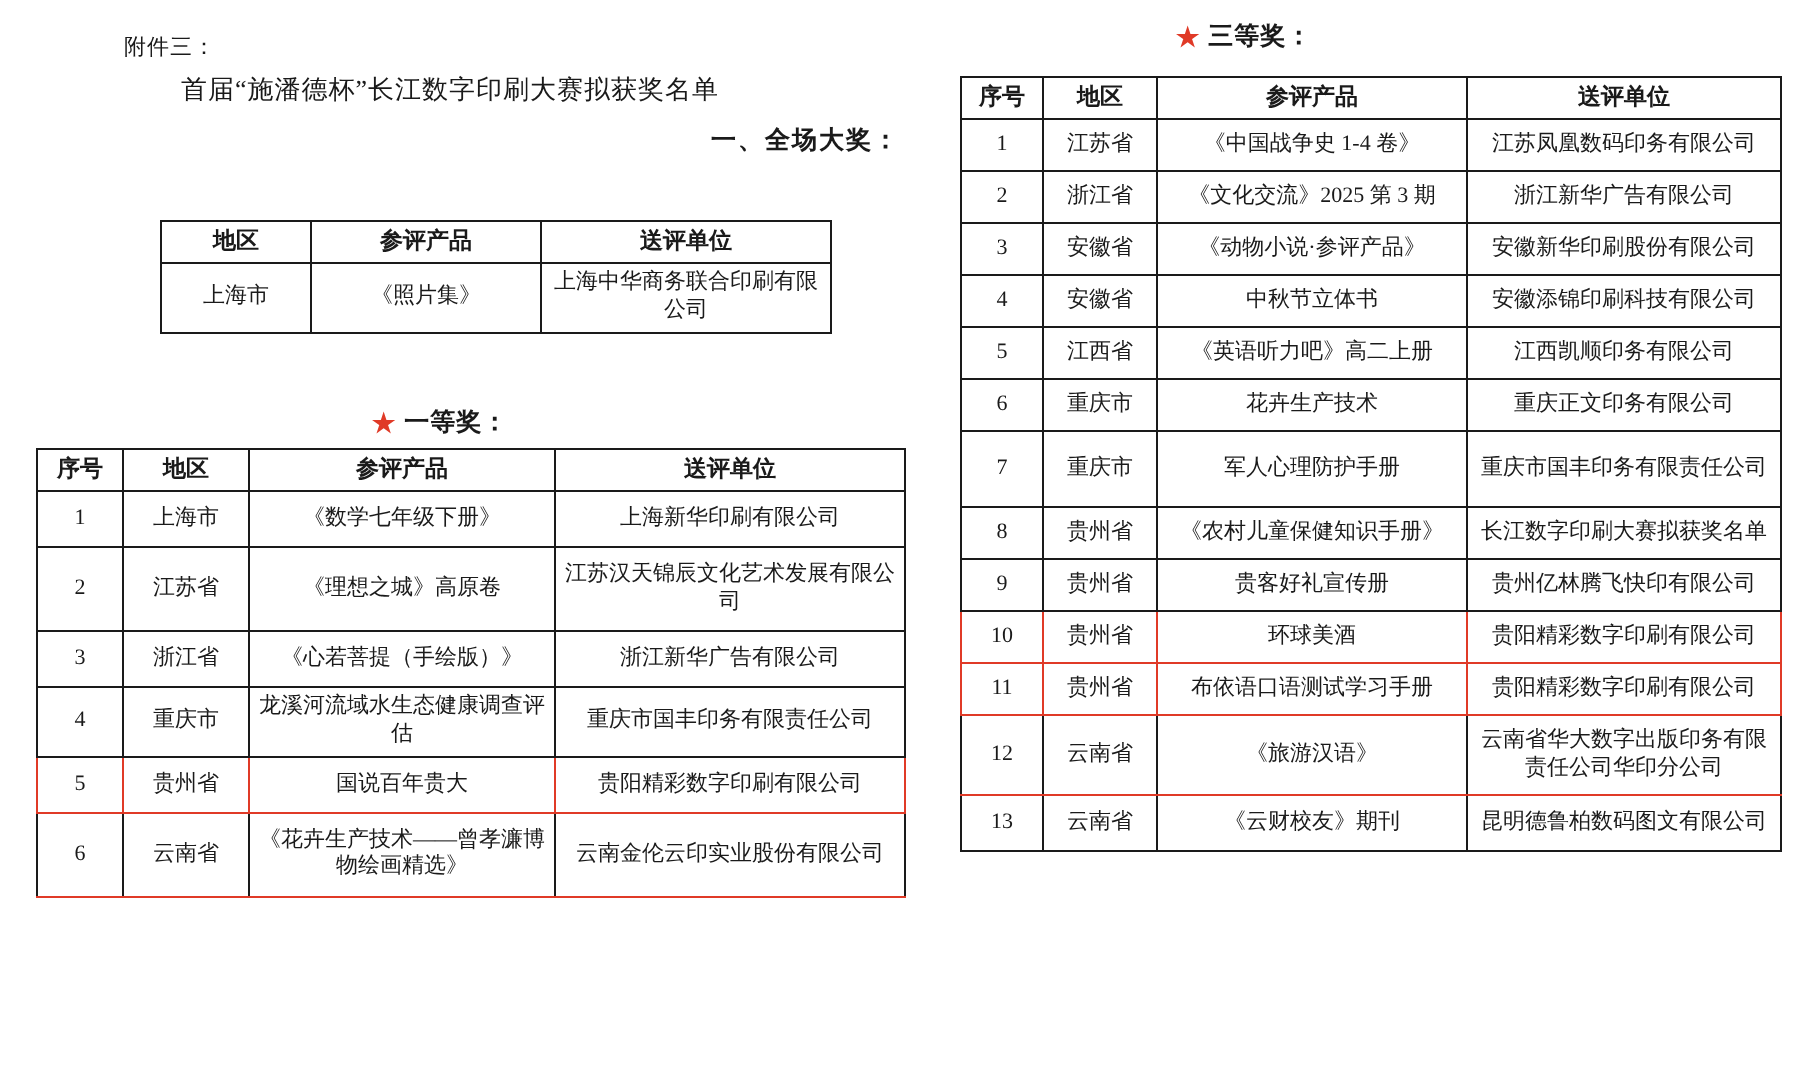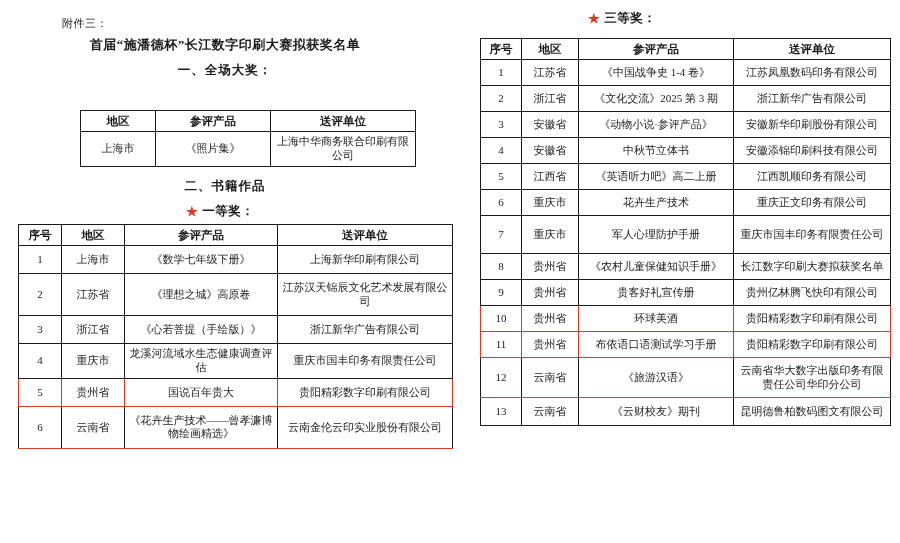--- a/index.html
+++ b/index.html
@@ -41,25 +41,25 @@
     font-size: 11px;
     letter-spacing: 0.5px;
   }
   .doc-title {
     position: absolute;
     left: 0;
     top: 36px;
     width: 450px;
     text-align: center;
     font-size: 13px;
-    font-weight: bold;
+    font-weight: normal;
     letter-spacing: 0.5px;
   }
   .section-heading {
-    text-align: center;
+    text-align: right;
     font-size: 12.5px;
     font-weight: bold;
     letter-spacing: 1px;
   }
   .sec1 {
     position: absolute;
     left: 0; top: 62px; width: 450px;
   }
   .sec2 {
     position: absolute;
@@ -176,21 +176,20 @@
       </thead>
       <tbody>
         <tr>
           <td>上海市</td>
           <td>《照片集》</td>
           <td>上海中华商务联合印刷有限公司</td>
         </tr>
       </tbody>
     </table>
 
-    <div class="sec2 section-heading">二、书籍作品</div>
 
     <div class="award-line award-left">
       <span class="star">★</span>
       <span>一等奖：</span>
     </div>
 
     <table class="tbl tbl-first">
       <thead>
         <tr>
           <td>序号</td>

